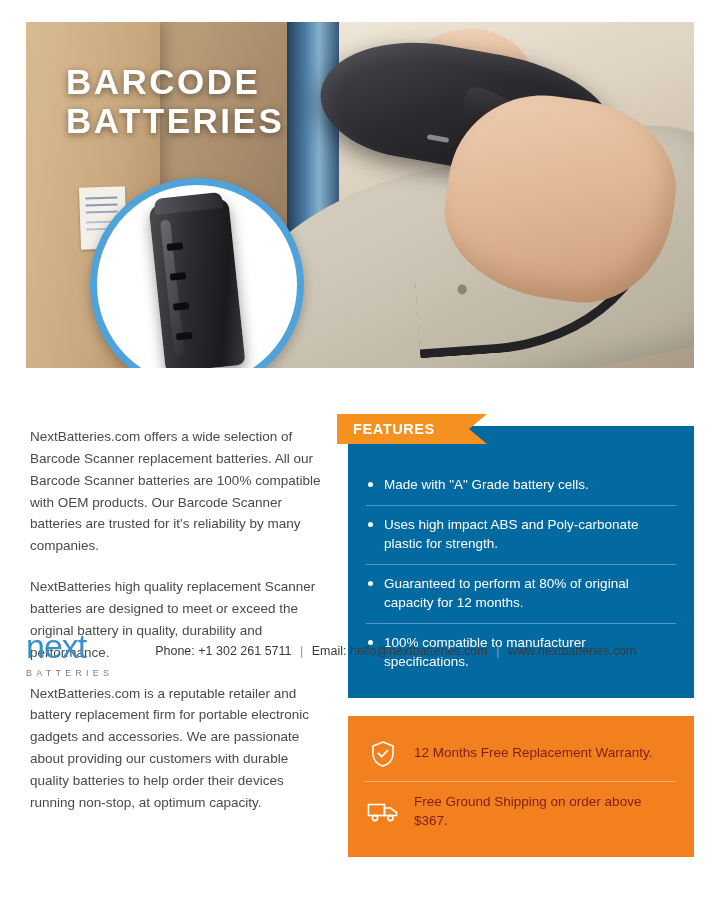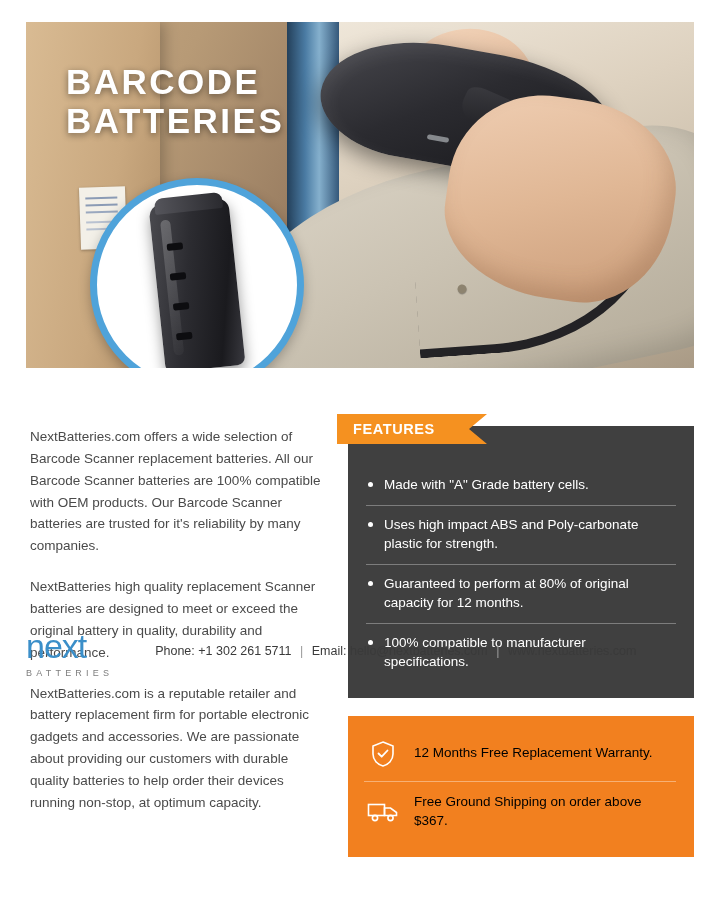--- a/index.html
+++ b/index.html
@@ -219,21 +219,21 @@
   }
   .para {
     font-size: 13.5px;
     line-height: 1.62;
     color: #4a4a4a;
     margin: 0 0 19px 4px;
   }
 
   
   .features {
-    background: #404040;
+    background: #0369a1;
     width: 100%;
     box-sizing: border-box;
     padding: 10px 18px 16px 18px;
     position: relative;
   }
   .features-ribbon {
     position: absolute;
     left: -11px; top: -12px;
     background: #f59120;
     color: #ffffff;
@@ -293,21 +293,21 @@
   .g-icon {
     width: 34px; height: 30px;
     flex: none;
     display: flex;
     align-items: center;
     justify-content: center;
   }
   .g-text {
     font-size: 13.5px;
     line-height: 1.4;
-    color: #000000;
+    color: #7f1d1d;
   }
 
   
   .footer {
     position: absolute;
     left: 26px; right: 26px; bottom: 22px;
     display: flex;
     align-items: center;
     gap: 22px;
   }

